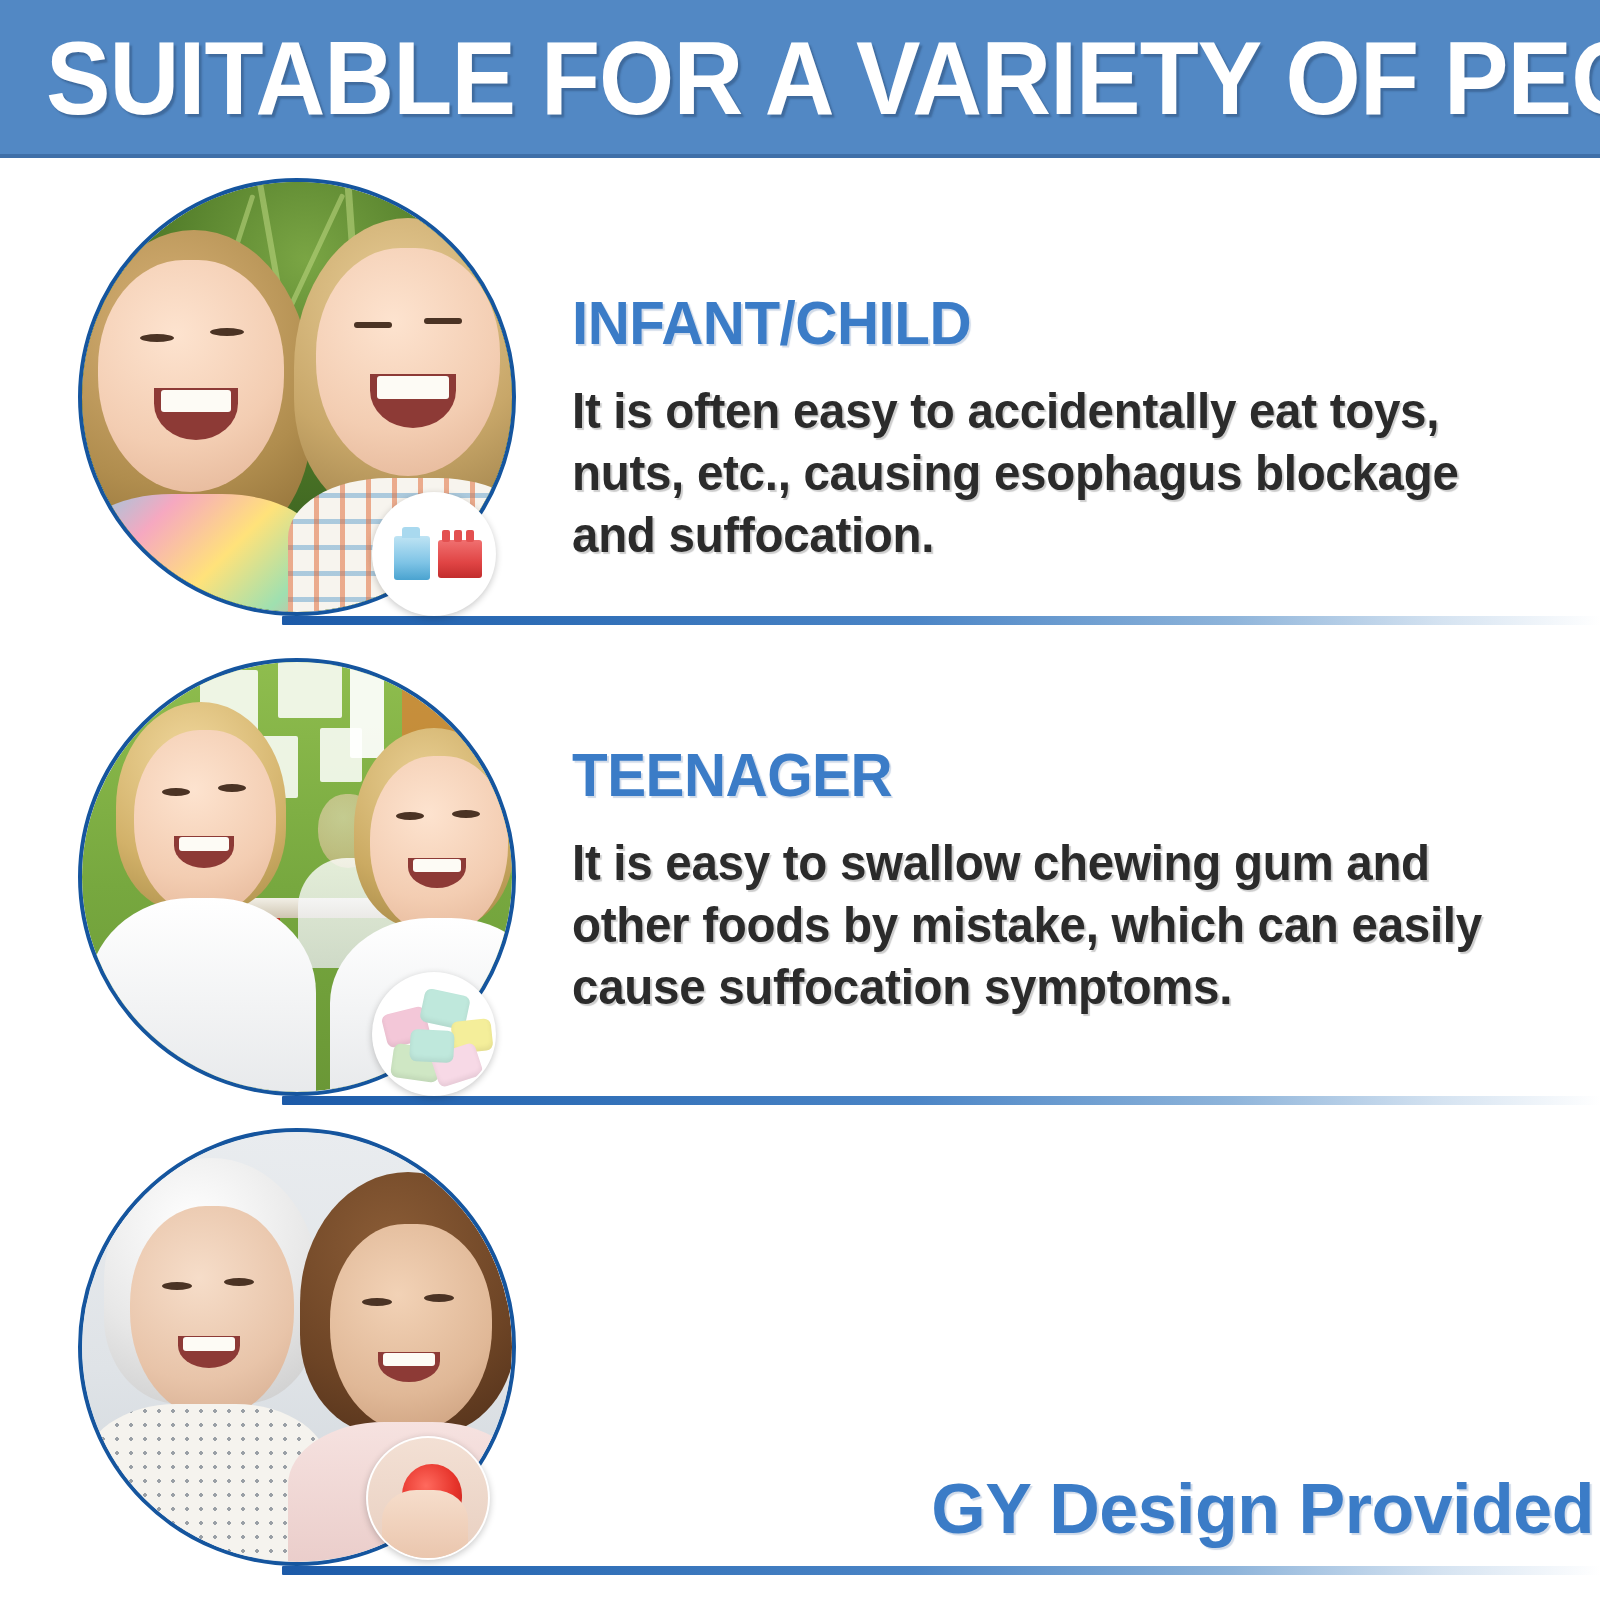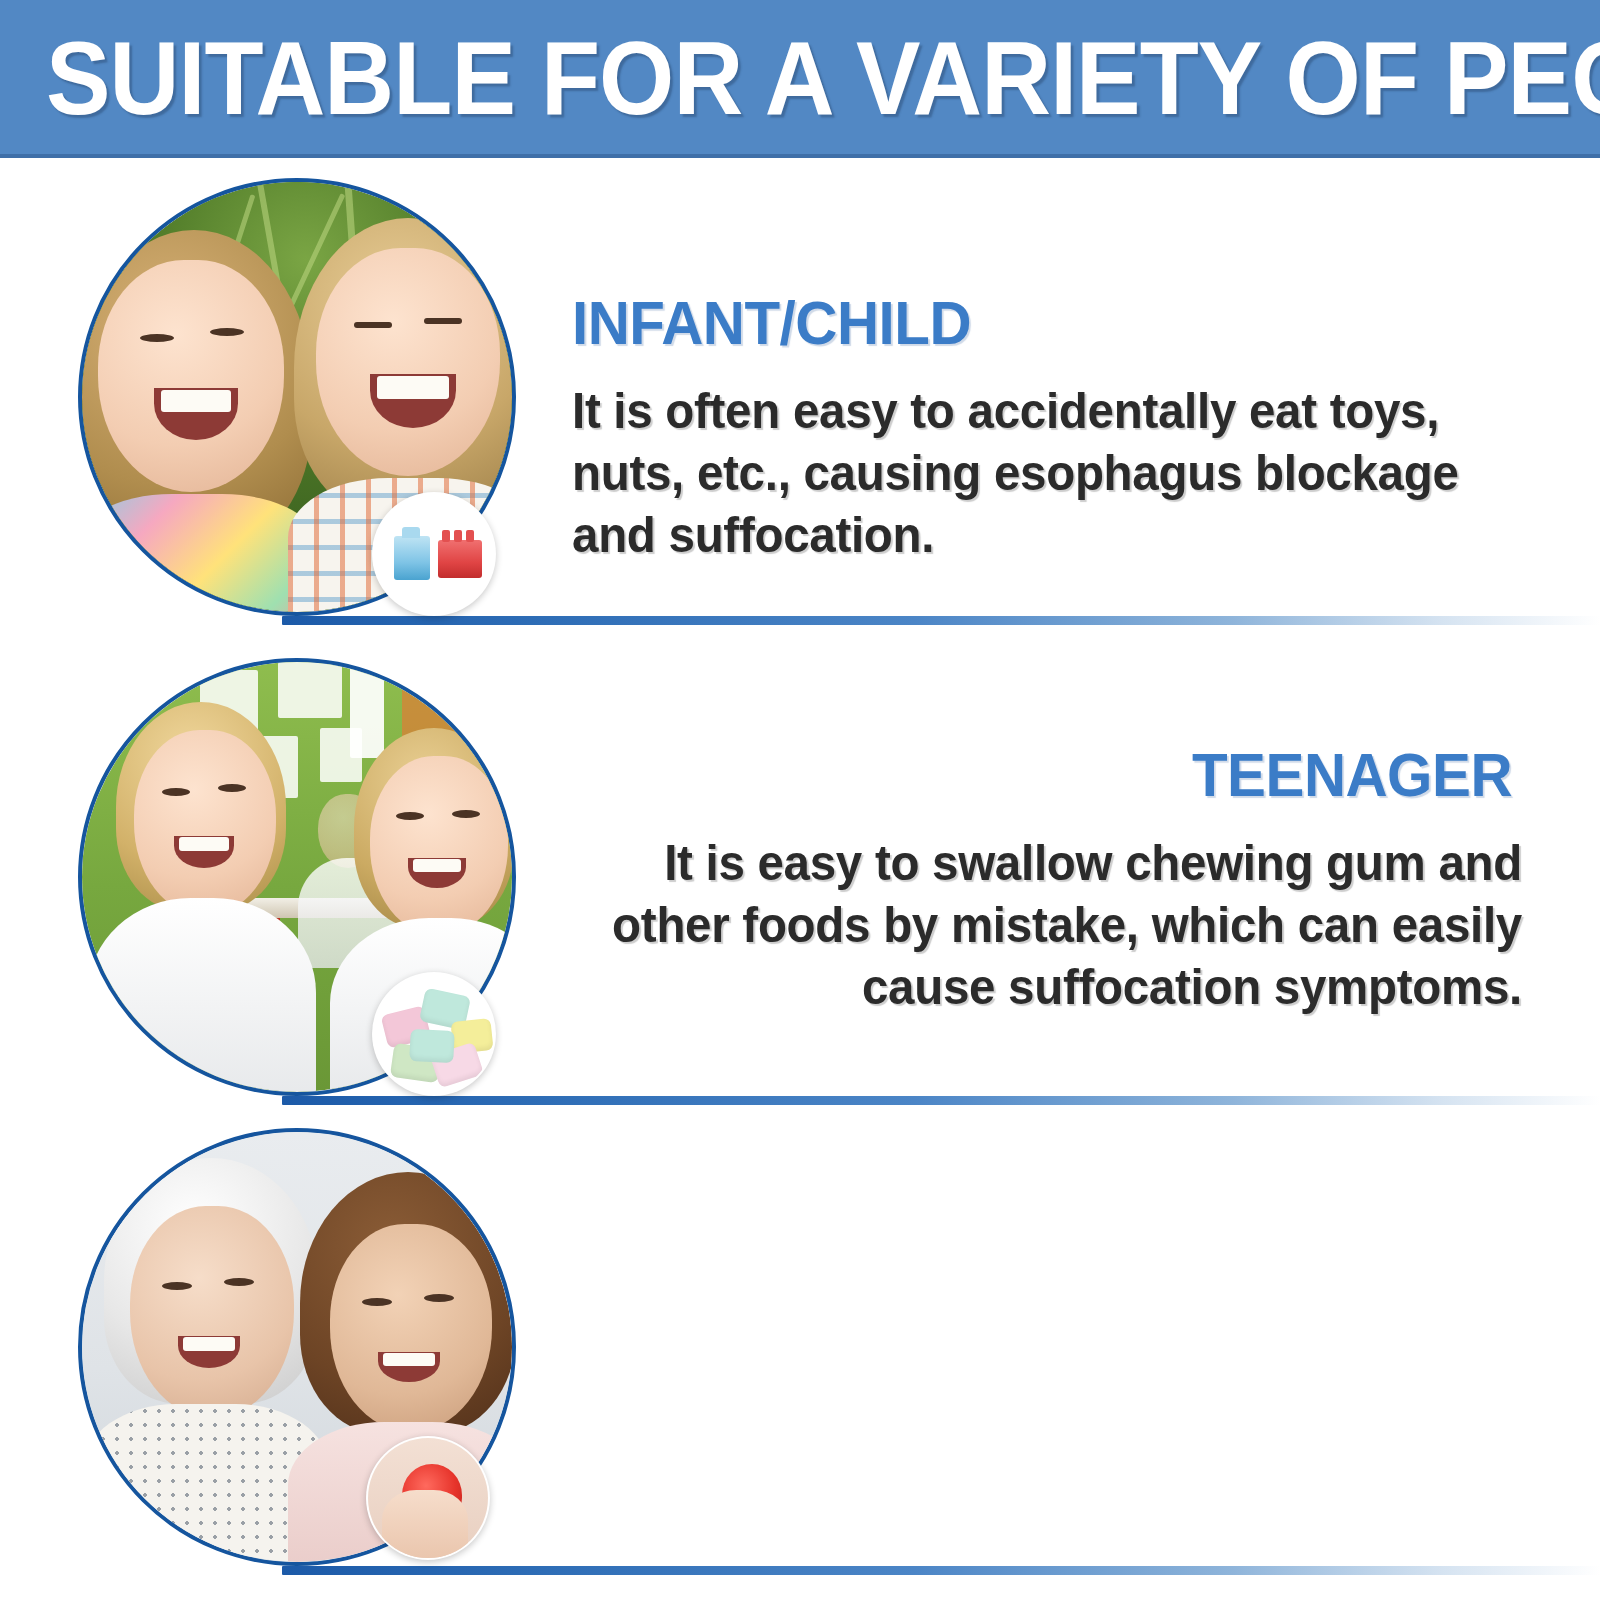--- a/index.html
+++ b/index.html
@@ -270,21 +270,21 @@
     font-family: "Liberation Sans Narrow", "Liberation Sans", sans-serif;
     font-weight: 700;
     font-size: 50px;
     line-height: 62px;
     letter-spacing: -0.3px;
     transform: scaleX(0.95);
     transform-origin: left top;
     text-shadow: 2px 2px 1px rgba(90,90,90,0.30);
   }
   #sec-0 .text-col { top: 118px; }
-  #sec-1 .text-col { top: 90px; text-align: right; }
+  #sec-1 .text-col { top: 90px; }
   #sec-2 .text-col { top: 82px; }
 
   
   .divider {
     position: absolute;
     left: 282px;
     width: 1318px;
     height: 9px;
     background: linear-gradient(90deg,
       #1C5AA8 0%, #2E6DB6 20%, #4B85C6 48%, #8EB4DA 72%, #D5E3F1 88%, rgba(255,255,255,0) 100%);
@@ -463,16 +463,17 @@
     <div class="inset-badge" style="left:366px;top:316px;">
       <div class="inset-inner">
         <div class="torso-bg"></div>
         <div class="lung-red"></div>
         <div class="hand-shape"></div>
       </div>
     </div>
 
   </div>
 
+  <div class="footer-credit">GY Design Provided</div>
 
   <div class="divider" id="div-2"></div>
 
 </div>
 
 </body></html>

